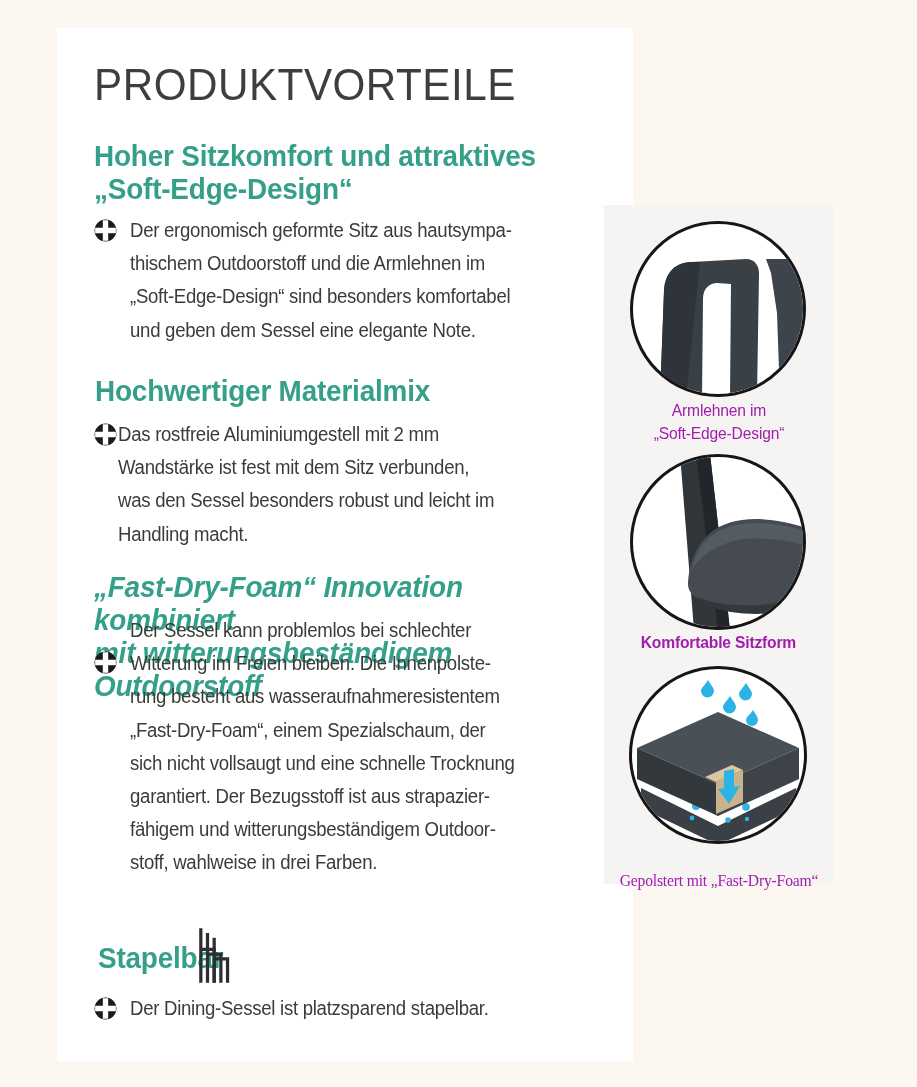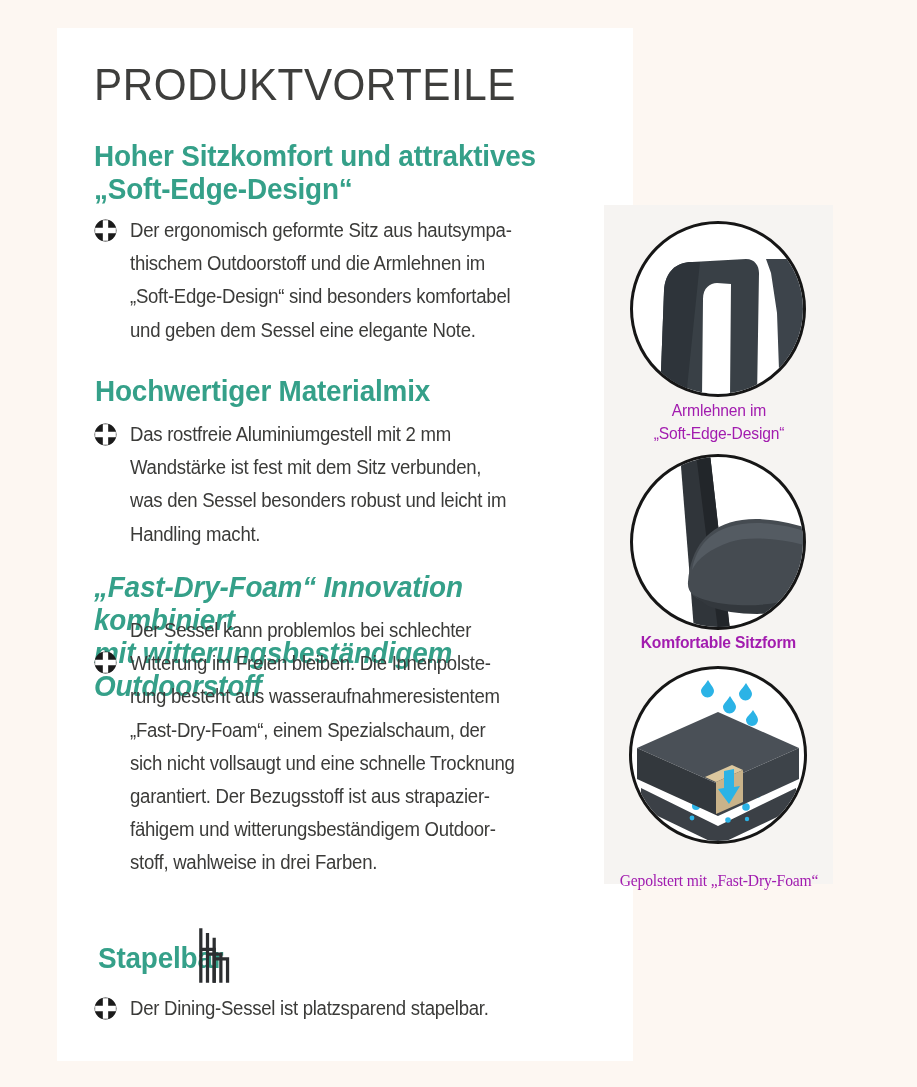--- a/index.html
+++ b/index.html
@@ -23,21 +23,21 @@
   }
   .sec-h{
     font-size:30px;line-height:33px;font-weight:700;color:#35a089;letter-spacing:-.2px;
   }
   .sec-p{
     font-size:20px;line-height:33.2px;font-weight:400;color:#3b3b39;letter-spacing:-.3px;
   }
   .h1{left:94px;top:139px;width:520px;}
   .p1{left:130px;top:214px;width:500px;}
   .h2{left:95px;top:374px;width:520px;}
-  .p2{left:130px;top:418px;width:500px;}
+  .p2{left:118px;top:418px;width:500px;}
   .h3{left:94px;top:570px;width:540px;font-style:italic;}
   .p3{left:130px;top:614px;width:500px;}
   .h4{left:98px;top:941px;width:300px;}
   .p4{left:130px;top:992px;width:500px;}
 
   .plus{width:23px;height:23px;}
   .i1{left:94px;top:219px;}
   .i2{left:94px;top:423px;}
   .i3{left:94px;top:651px;}
   .i4{left:94px;top:997px;}

